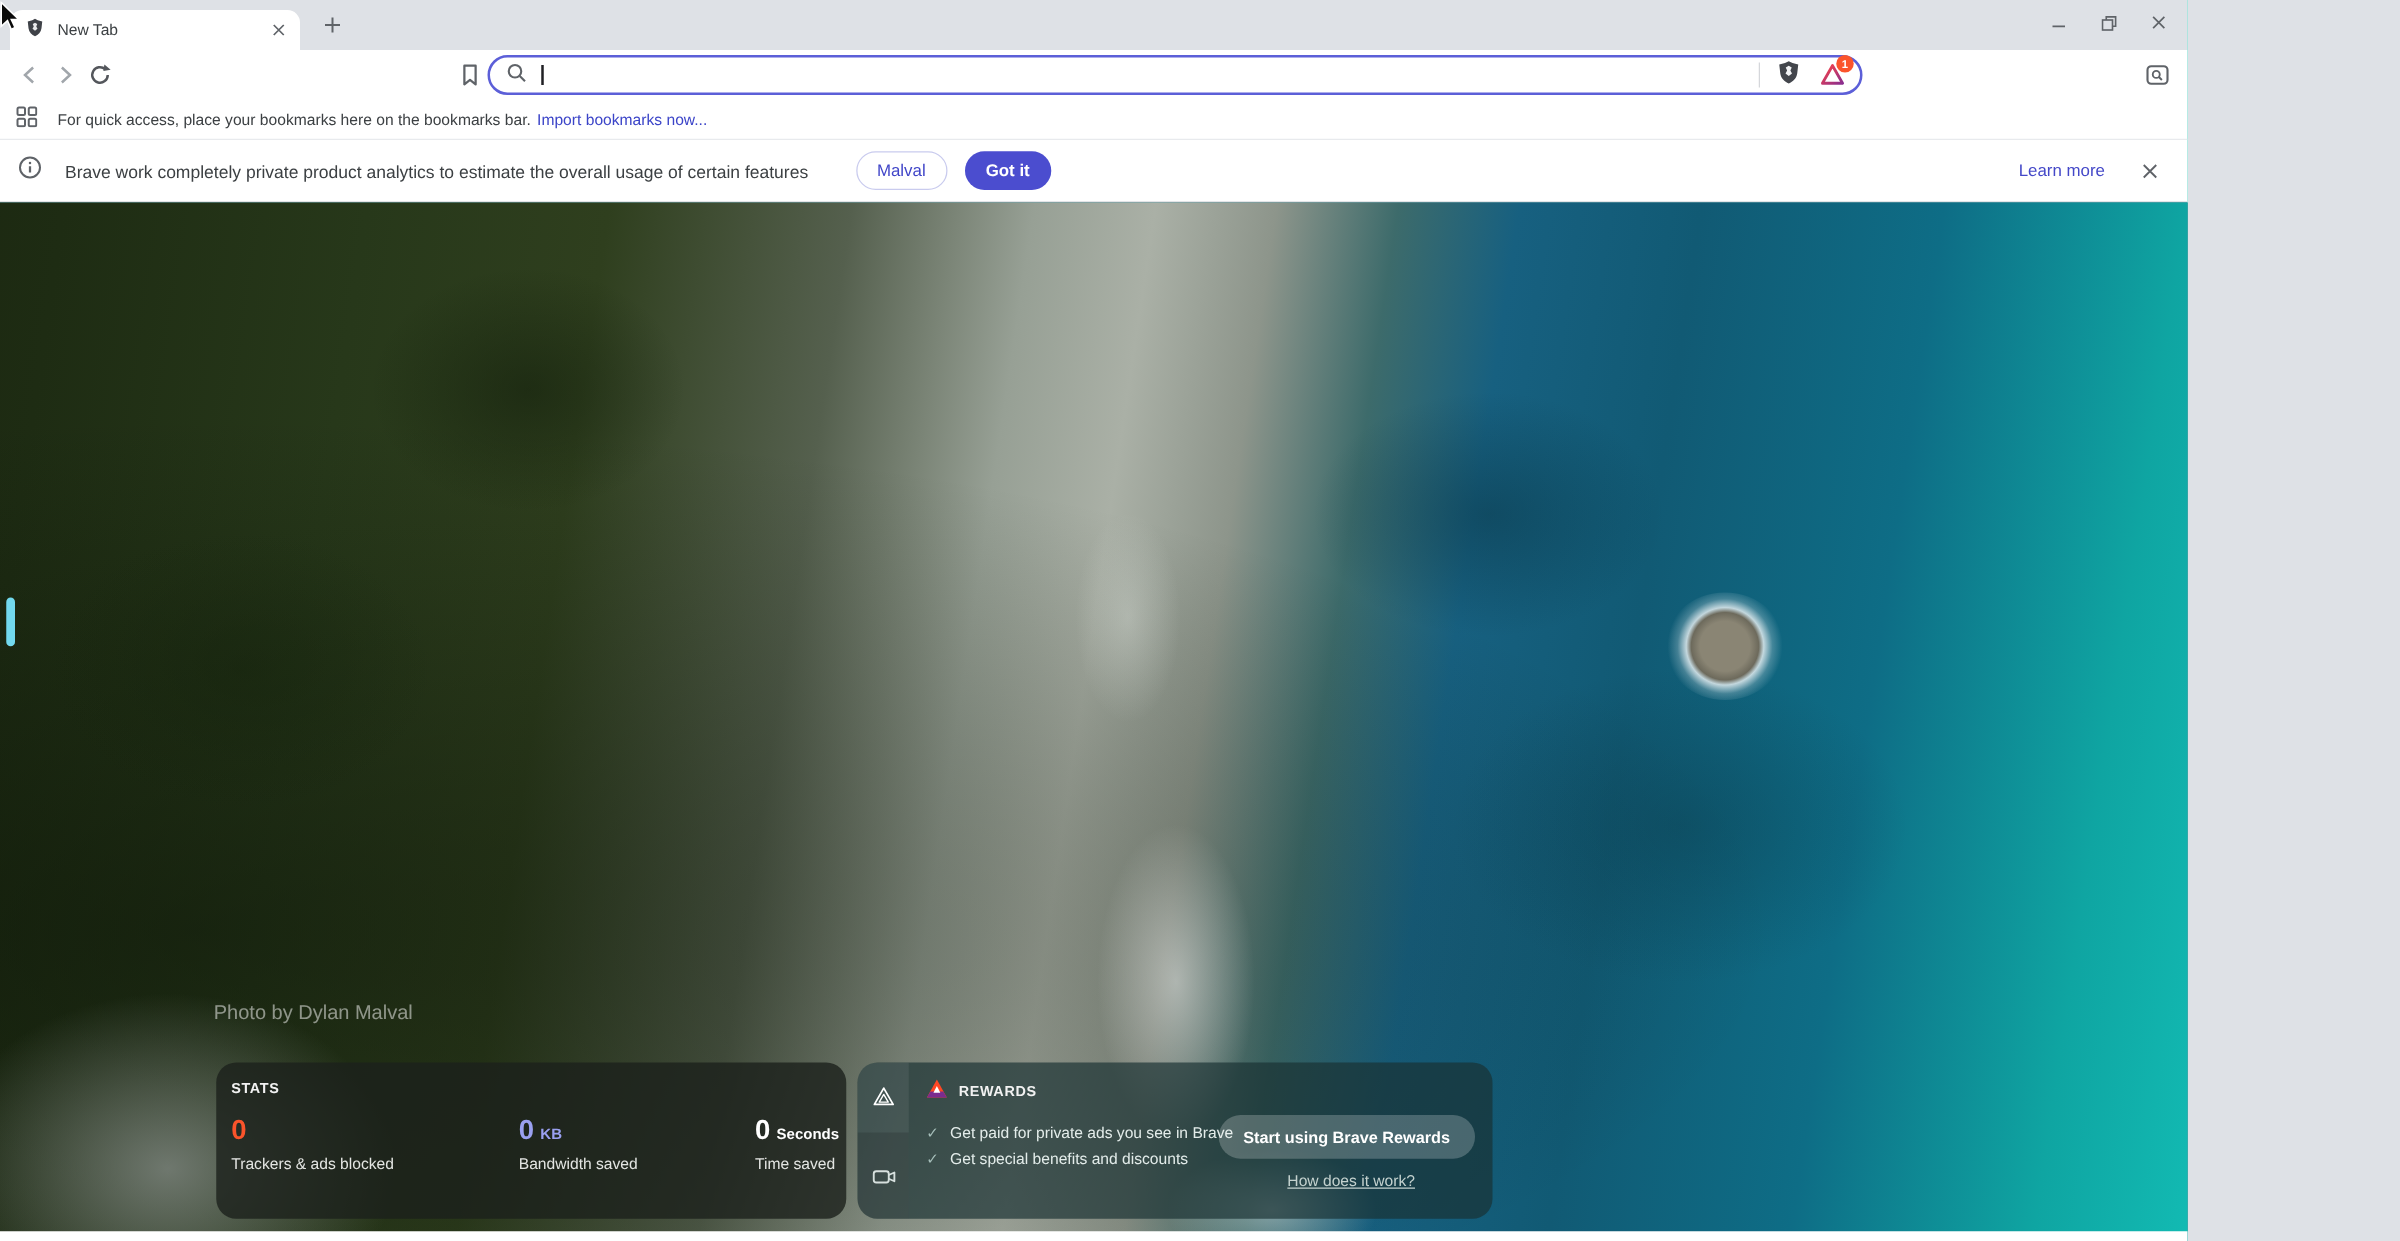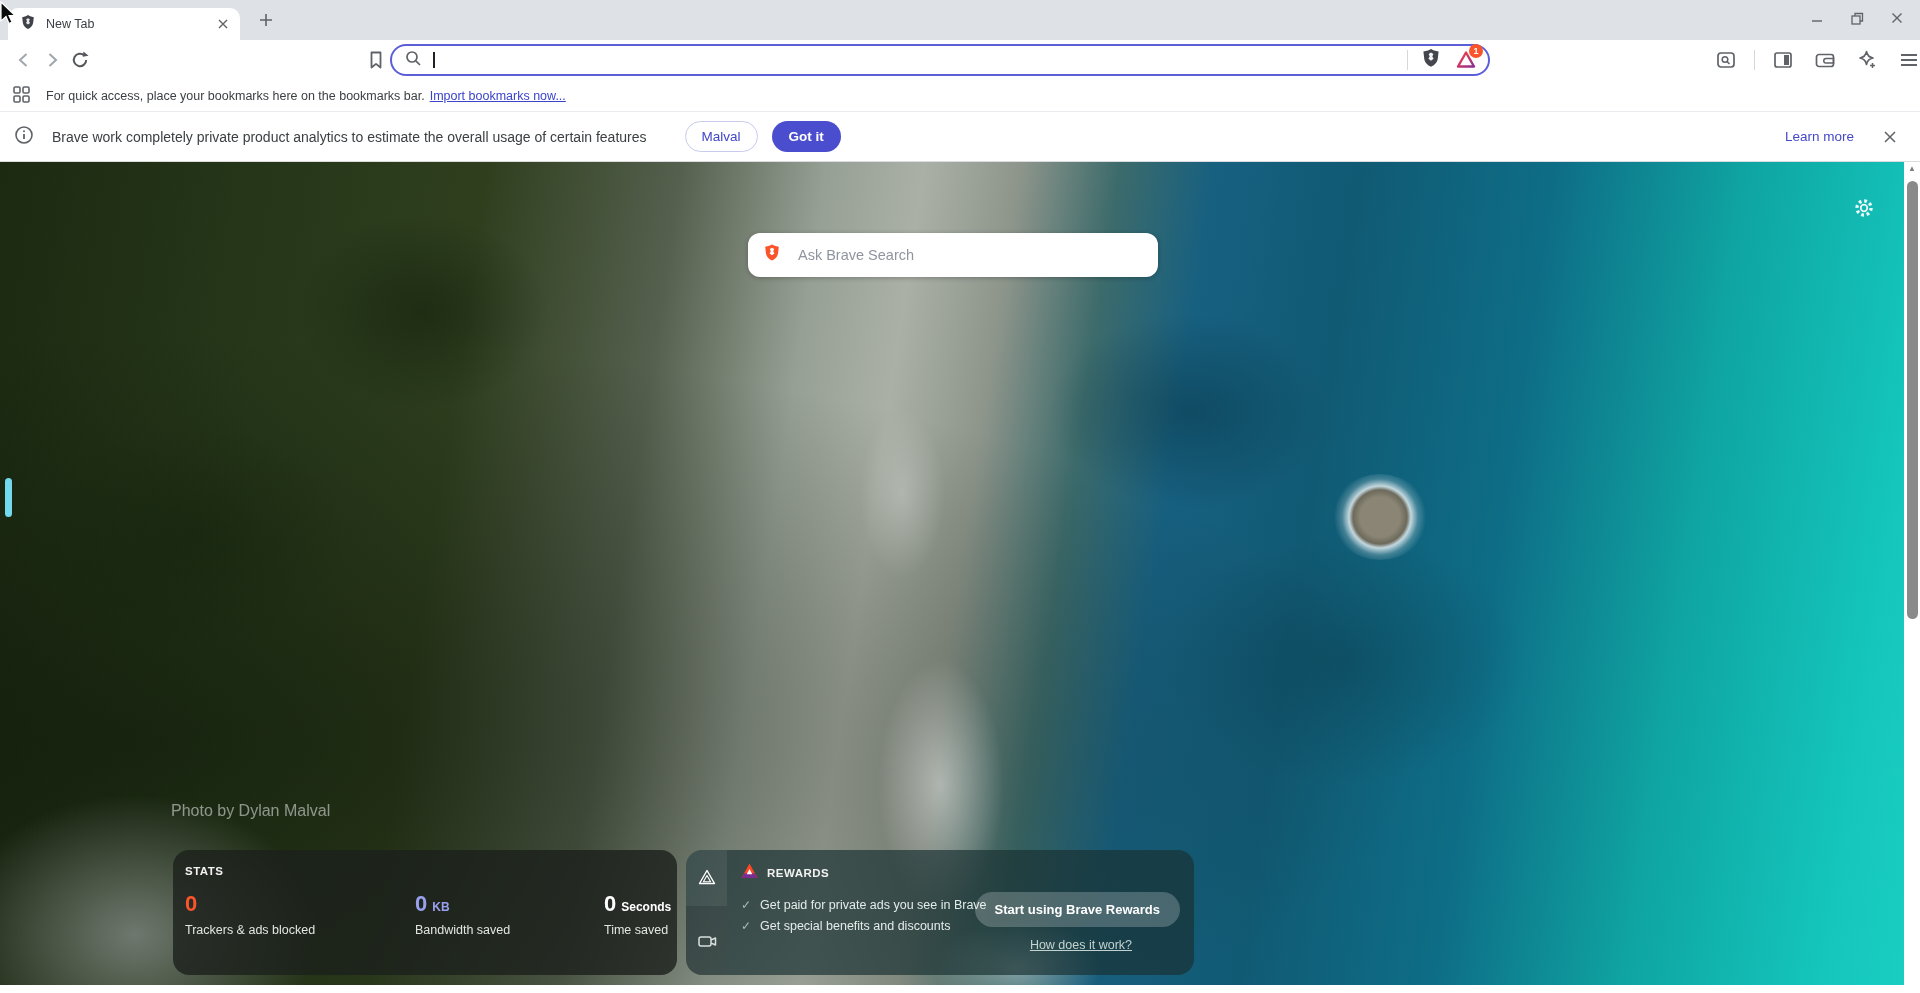--- a/index.html
+++ b/index.html
@@ -1,17 +1,17 @@
 <!DOCTYPE html>
 <html><head>
 <meta charset="utf-8">
 <style>
   html,body{margin:0;padding:0;background:#dee1e6;}
   *{box-sizing:border-box;font-family:"Liberation Sans",sans-serif;}
-  .browser{position:relative;width:1920px;height:993px;background:#5eead4;overflow:hidden;}
+  .browser{position:relative;width:1750px;height:993px;background:#5eead4;overflow:hidden;}
 
   
   .tabstrip{position:relative;height:40px;background:#dee1e6;}
   .tab{position:absolute;left:8px;top:8px;width:232px;height:32px;background:#fff;border-radius:10px 10px 0 0;display:flex;align-items:center;padding:0 8px 0 12px;}
   .tab-title{font-size:12.5px;color:#3c4043;margin-left:10px;flex:1;white-space:nowrap;overflow:hidden;}
   .tab-close{width:18px;height:18px;display:flex;align-items:center;justify-content:center;border-radius:50%;}
   .newtab-btn{position:absolute;left:252px;top:6px;width:28px;height:28px;display:flex;align-items:center;justify-content:center;border-radius:50%;}
   .win-controls{position:absolute;right:8px;top:0;height:36px;display:flex;align-items:center;gap:22px;padding-right:6px;}
   .win-btn{width:18px;height:18px;display:flex;align-items:center;justify-content:center;}
   .cursor{position:absolute;left:0;top:1px;z-index:50;}
@@ -25,21 +25,21 @@
   .caret{width:1.5px;height:16px;background:#202124;margin-left:11px;}
   .urlbar-right{margin-left:auto;display:flex;align-items:center;gap:12px;}
   .v-div{width:1px;height:20px;background:#d5d7db;}
   .badge-wrap{position:relative;width:24px;height:24px;display:flex;align-items:center;justify-content:center;}
   .badge{position:absolute;top:-4px;right:-5px;min-width:14px;height:14px;border-radius:8px;background:#fb542b;color:#fff;font-size:9px;font-weight:bold;display:flex;align-items:center;justify-content:center;padding:0 3px;}
   .right-icons{display:flex;align-items:center;gap:14px;margin-left:4px;}
 
   
   .bookmarksbar{height:32px;background:#fff;display:flex;align-items:center;padding:0 12px;border-bottom:1px solid #e8eaed;}
   .bm-msg{font-size:12.5px;color:#3c4043;margin-left:16px;}
-  .bm-link{font-size:12.5px;color:#3b44c8;text-decoration:underline;margin-left:5px;cursor:pointer;}
+  .bm-link{font-size:12.5px;color:#3b44c8;margin-left:5px;cursor:pointer;}
 
   
   .notice{height:50px;background:#fff;display:flex;align-items:center;padding:0 14px;border-bottom:1px solid #dadce0;}
   .notice-text{font-size:14px;color:#3c4043;margin-left:18px;}
   .btn-outline{margin-left:38px;padding:7px 16px;border:1px solid #c9cbee;border-radius:16px;color:#4045c8;font-size:13.5px;background:#fff;cursor:pointer;}
   .btn-filled{margin-left:14px;padding:8px 17px;border:none;border-radius:16px;color:#fff;font-size:13.5px;background:#4b4dcf;cursor:pointer;font-weight:bold;}
   .learn-more{margin-left:auto;color:#4448c8;font-size:13.5px;cursor:pointer;}
   .notice-close{margin-left:26px;margin-right:6px;width:20px;height:20px;display:flex;align-items:center;justify-content:center;}
 
   
@@ -281,29 +281,20 @@
 
     <span class="gear">
       <svg width="24" height="24" viewBox="0 0 22 22">
           <circle cx="11" cy="11" r="3" fill="none" stroke="#ffffff" stroke-width="1.6"></circle>
           <circle cx="11" cy="11" r="6.5" fill="none" stroke="#ffffff" stroke-width="3" stroke-dasharray="2.55 2.55"></circle>
         </svg>
     </span>
 
     <span class="side-pill"></span>
 
-    <div class="searchbox">
-      <span>
-        <svg width="20" height="20" viewBox="0 0 20 20">
-            <path d="M10 1.5 L12.7 2.7 L16.8 3.8 L16.1 10 C15.7 13.6 13.1 16.2 10 17.5 C6.9 16.2 4.3 13.6 3.9 10 L3.2 3.8 L7.3 2.7 Z" fill="#fb542b"></path>
-            <path d="M10 4.8 L12.2 6 L11.2 8.3 L12.4 10.4 L10 12.3 L7.6 10.4 L8.8 8.3 L7.8 6 Z" fill="#fff"></path>
-          </svg>
-      </span>
-      <input class="search-input" type="text" placeholder="Ask Brave Search" style="">
-    </div>
 
     <span class="credit">Photo by Dylan Malval</span>
 
     <div class="widgets">
 
       <div class="card stats-card">
         <div class="card-title">STATS</div>
         <div class="stats-row">
           <div>
             <div><span class="stat-val c-orange">0</span><span class="stat-unit c-orange"></span></div>

